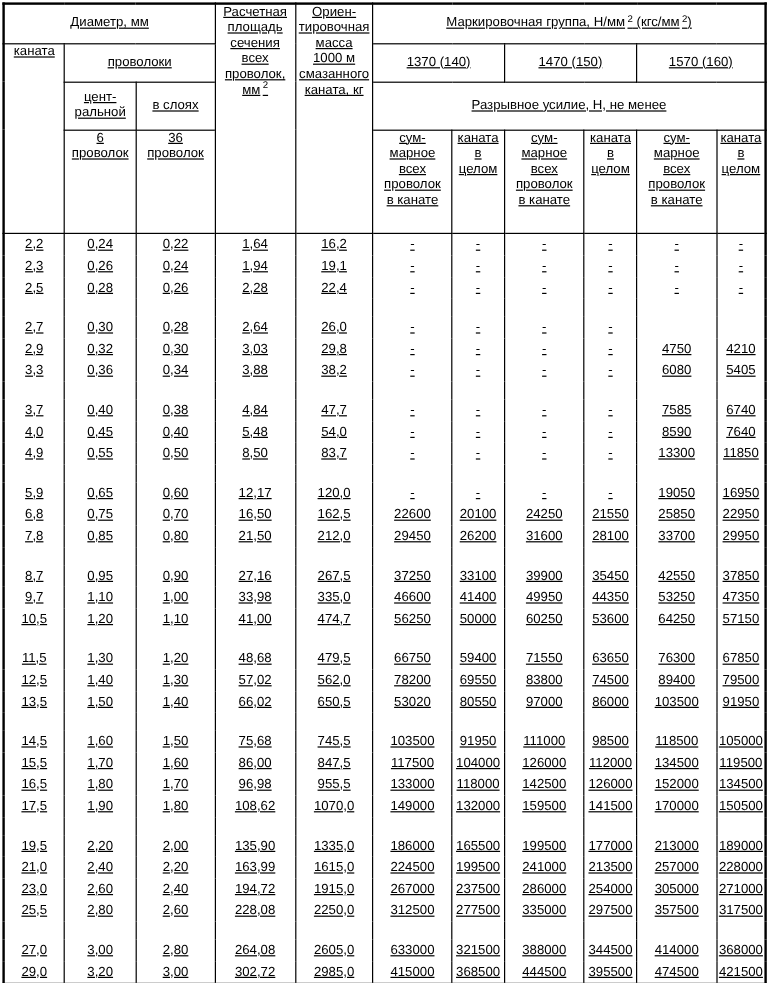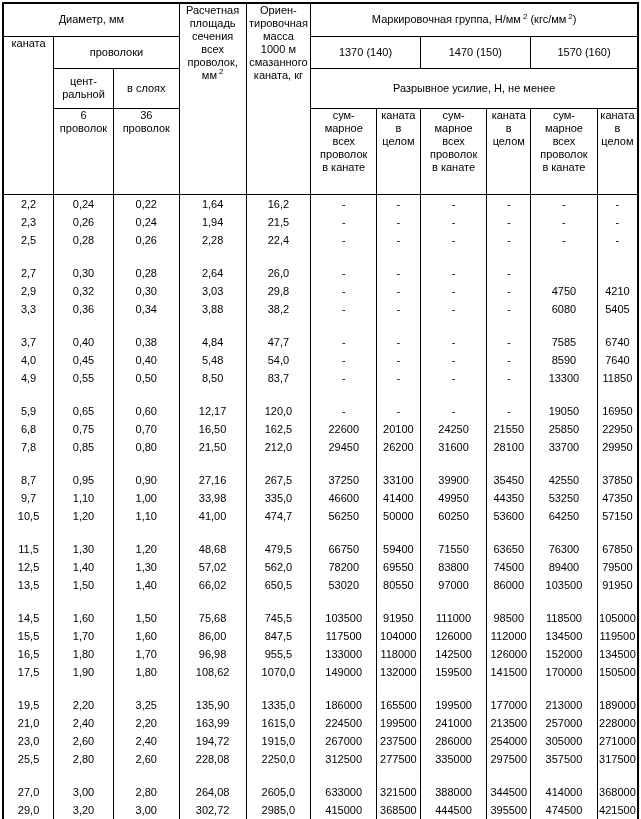--- a/index.html
+++ b/index.html
@@ -12,20 +12,21 @@
     font-family: "Liberation Sans", sans-serif;
     color: #000;
   }
   table.rope {
     border-collapse: collapse;
     table-layout: fixed;
     width: 637px;
     margin: 2px 0 0 2px;
     border: 2px solid #000;
     font-size: 11px;
+    text-decoration: underline;
   }
   table.rope th, table.rope td {
     padding: 0 1px;
     text-align: center;
     font-weight: normal;
     overflow: hidden;
   }
   
   thead th {
     border: 1px solid #000;
@@ -149,21 +150,21 @@
         <td>-</td>
         <td>-</td>
         <td>-</td>
         <td>-</td>
       </tr>
       <tr>
         <td>2,3</td>
         <td>0,26</td>
         <td>0,24</td>
         <td>1,94</td>
-        <td>21,5</td>
+        <td>19,1</td>
         <td>-</td>
         <td>-</td>
         <td>-</td>
         <td>-</td>
         <td>-</td>
         <td>-</td>
       </tr>
       <tr>
         <td>2,5</td>
         <td>0,28</td>
@@ -511,21 +512,21 @@
         <td></td>
         <td></td>
         <td></td>
         <td></td>
         <td></td>
         <td></td>
       </tr>
       <tr>
         <td>19,5</td>
         <td>2,20</td>
-        <td>3,25</td>
+        <td>2,00</td>
         <td>135,90</td>
         <td>1335,0</td>
         <td>186000</td>
         <td>165500</td>
         <td>199500</td>
         <td>177000</td>
         <td>213000</td>
         <td>189000</td>
       </tr>
       <tr>

